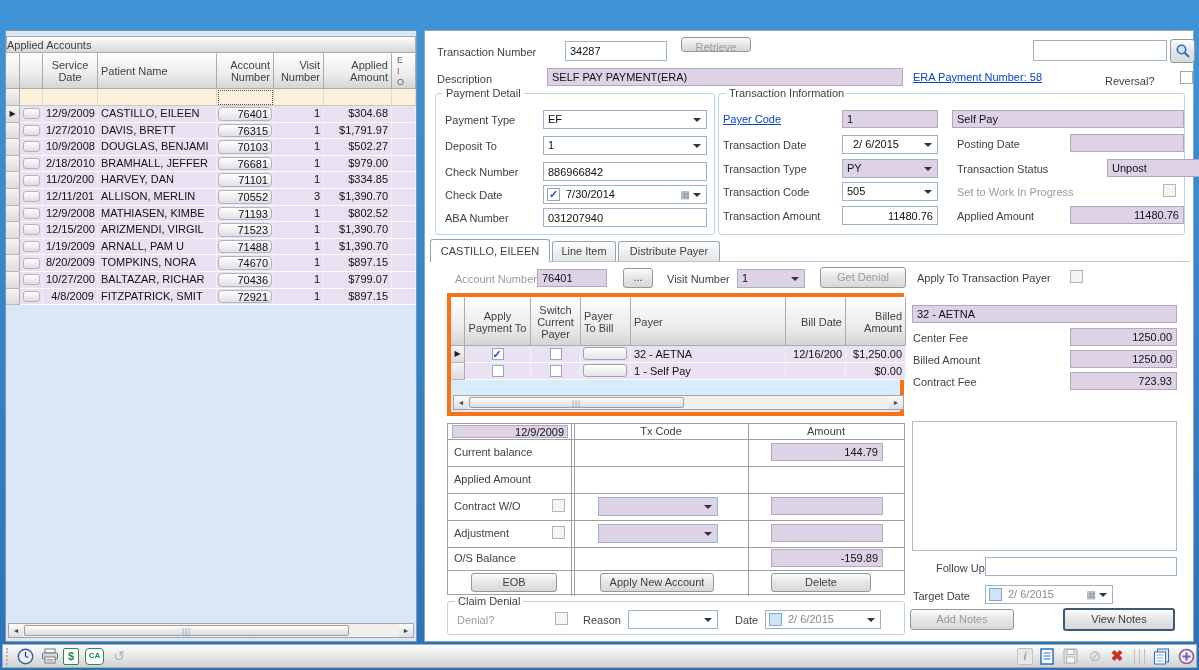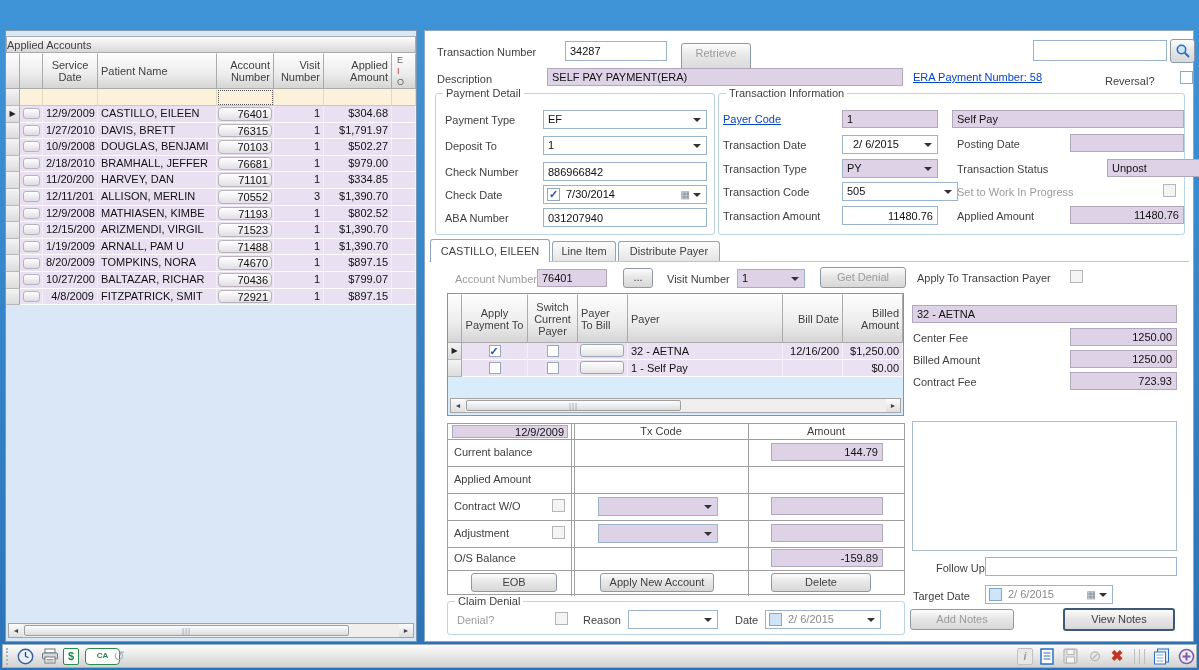--- a/index.html
+++ b/index.html
@@ -68,21 +68,21 @@
   .gb-title { position:absolute; top:-7px; left:7px; background:#fff; padding:0 3px; color:#3f3f3f; white-space:nowrap; }
   .link { position:absolute; color:#0645c8; text-decoration:underline; white-space:nowrap; cursor:pointer; }
   .calico { color:#7a8894; font-size:10px; }
 
   
   .tab { position:absolute; top:210px; height:20px; background:linear-gradient(#fdfdfd,#e4e4e4); border:1px solid #90a5b5; border-bottom:none; border-radius:3px 3px 0 0; text-align:center; line-height:19px; color:#3f3f3f; padding:0 8px; }
   .tab.active { top:208px; height:23px; background:#fff; z-index:3; line-height:22px; }
   .tabline { position:absolute; left:4px; top:230px; width:760px; height:1px; background:#b9c7d4; }
 
   
-  .pgrid { position:absolute; left:22px; top:262px; width:457px; height:123px; border:1px solid #f97316; background:#d9ecfb; }
+  .pgrid { position:absolute; left:22px; top:262px; width:457px; height:123px; border:4px solid #f97316; background:#d9ecfb; }
   .pgcols { display:grid; grid-template-columns:14px 66px 50px 50px 155px 60px 1fr; }
   .pg-head { position:absolute; left:0; top:0; width:455px; height:49px; }
   .pg-row { position:absolute; left:0; width:455px; height:17px; }
   .pgc { background:#eae1f2; border-right:1px solid #f6f0fa; border-bottom:1px solid #fff; padding:0 3px; line-height:16px; overflow:hidden; white-space:nowrap; color:#111; }
   .pgc.r { text-align:right; }
   .pgc.cbc { display:flex; align-items:center; justify-content:center; }
   .pgc .cbx { position:relative; width:12px; height:12px; background:#fff; border:1px solid #9aa8b5; }
   .pgc .cbx.checked::after { content:"✓"; position:absolute; left:0px; top:-3px; color:#2a52c0; font-weight:bold; font-size:11px; }
   .ptb-btn { margin:1px 2px; width:44px; height:13px; background:linear-gradient(#fff,#e3e3e3); border:1px solid #9aa8b5; border-radius:3px; }
 
@@ -307,21 +307,21 @@
       <div class="hs-arrow" style="left:0;">◄</div>
       <div class="hs-thumb" style="left:15px; width:325px;">|||</div>
       <div class="hs-arrow" style="right:0;">►</div>
     </div>
   </div>
 
   <div class="right-panel">
 
     <div class="lbl" style="left:12px; top:15px;">Transaction Number</div>
     <input class="inp" style="left: 112px; top: 10px; width: 102px; height: 20px; margin-left: 28px;" value="34287">
-    <div class="btn dis" style="left:256px; top:12px; width:70px; height:29px; line-height:19px;">Retrieve</div>
+    <div class="btn dis" style="left:256px; top:6px; width:70px; height:15px; line-height:19px;">Retrieve</div>
 
     <input class="inp" style="left: 608px; top: 9px; width: 134px; height: 21px;" value="">
     <div class="btn" style="left:745px; top:8px; width:25px; height:24px;">
       <svg width="16" height="16" viewBox="0 0 16 16" style="margin-top:3px;">
         <circle cx="6.5" cy="6.5" r="4.2" fill="#cfe6f8" stroke="#2a6fc2" stroke-width="1.6"></circle>
         <line x1="9.8" y1="9.8" x2="14" y2="14" stroke="#2a6fc2" stroke-width="2"></line>
       </svg>
     </div>
 
     <div class="lbl" style="left:12px; top:42px;">Description</div>
@@ -352,21 +352,21 @@
     <div class="gb" style="left:293px; top:62px; width:467px; height:142px;">
       <span class="gb-title">Transaction Information</span>
     </div>
     <div class="link" style="left:298px; top:82px;">Payer Code</div>
     <div class="pf" style="left:417px; top:79px; width:96px; height:18px;">1</div>
     <div class="lbl" style="left:298px; top:108px;">Transaction Date</div>
     <div class="dd" style="left:417px; top:104px; width:96px; height:19px; padding-left:10px;"><span>2/ 6/2015</span><span class="arr"></span></div>
     <div class="lbl" style="left:298px; top:132px;">Transaction Type</div>
     <div class="dd purple" style="left:417px; top:128px; width:96px; height:19px;"><span>PY</span><span class="arr"></span></div>
     <div class="lbl" style="left:298px; top:155px;">Transaction Code</div>
-    <div class="dd" style="left:417px; top:151px; width:116px; height:19px;"><span>505</span><span class="arr"></span></div>
+    <div class="dd" style="left:417px; top:151px; width:96px; height:19px;"><span>505</span><span class="arr"></span></div>
     <div class="lbl" style="left:298px; top:179px;">Transaction Amount</div>
     <input class="inp r" style="left: 417px; top: 175px; width: 96px; height: 19px;" value="11480.76">
 
     <div class="pf" style="left:527px; top:79px; width:232px; height:18px;">Self Pay</div>
     <div class="lbl" style="left:532px; top:107px;">Posting Date</div>
     <div class="pf" style="left:645px; top:103px; width:114px; height:18px;"></div>
     <div class="lbl" style="left:532px; top:132px;">Transaction Status</div>
     <div class="pf" style="left:645px; top:128px; width:114px; height:18px;margin-left:37px;">Unpost</div>
     <div class="lbl dis" style="left:532px; top:155px;">Set to Work In Progress</div>
     <div class="cb gray" style="left:738px; top:153px;"></div>
@@ -526,21 +526,21 @@
     <div class="ico" style="left:38px;">
       <svg width="18" height="16" viewBox="0 0 18 16">
           <rect x="4" y="1" width="10" height="4" fill="#fff" stroke="#777"></rect>
           <rect x="1.5" y="5" width="15" height="6" rx="1" fill="#d4d9de" stroke="#6b7680"></rect>
           <rect x="4" y="9" width="10" height="6" fill="#fff" stroke="#777"></rect>
           <line x1="5.5" y1="11.5" x2="12.5" y2="11.5" stroke="#999"></line>
           <line x1="5.5" y1="13" x2="12.5" y2="13" stroke="#999"></line>
         </svg>
     </div>
     <div class="ico" style="left:60px; background:#fff; border:1px solid #2c8a4f; border-radius:2px; color:#1f8a45; font-weight:bold; font-size:11px; text-align:center; line-height:15px; width:16px;">$</div>
-    <div class="ico" style="left:82px; background:#fff; border:1px solid #2c8a4f; border-radius:4px; color:#1f8a45; font-weight:bold; font-size:8px; text-align:center; line-height:14px; width:35px;"><span>CA</span></div>
+    <div class="ico" style="left:82px; background:#fff; border:1px solid #2c8a4f; border-radius:4px; color:#1f8a45; font-weight:bold; font-size:8px; text-align:center; line-height:14px; width:19px;"><span>CA</span></div>
     <div class="ico" style="left:107px; color:#aab2ba; font-size:14px; line-height:16px; text-align:center;">↺</div>
 
     <div class="ico" style="left:1014px; width:16px; border:1px solid #c0c0c0; border-radius:2px; background:#e8e8e8; color:#9a9a9a; font-weight:bold; font-style:italic; text-align:center; line-height:14px;">i</div>
     <div class="ico" style="left:1037px;">
       <svg width="14" height="17" viewBox="0 0 14 17">
           <rect x="1" y="1" width="12" height="15" fill="#fff" stroke="#2a6fc2" stroke-width="1.5"></rect>
           <line x1="3.5" y1="5" x2="10.5" y2="5" stroke="#2a6fc2"></line>
           <line x1="3.5" y1="8" x2="10.5" y2="8" stroke="#2a6fc2"></line>
           <line x1="3.5" y1="11" x2="10.5" y2="11" stroke="#2a6fc2"></line>
         </svg>

